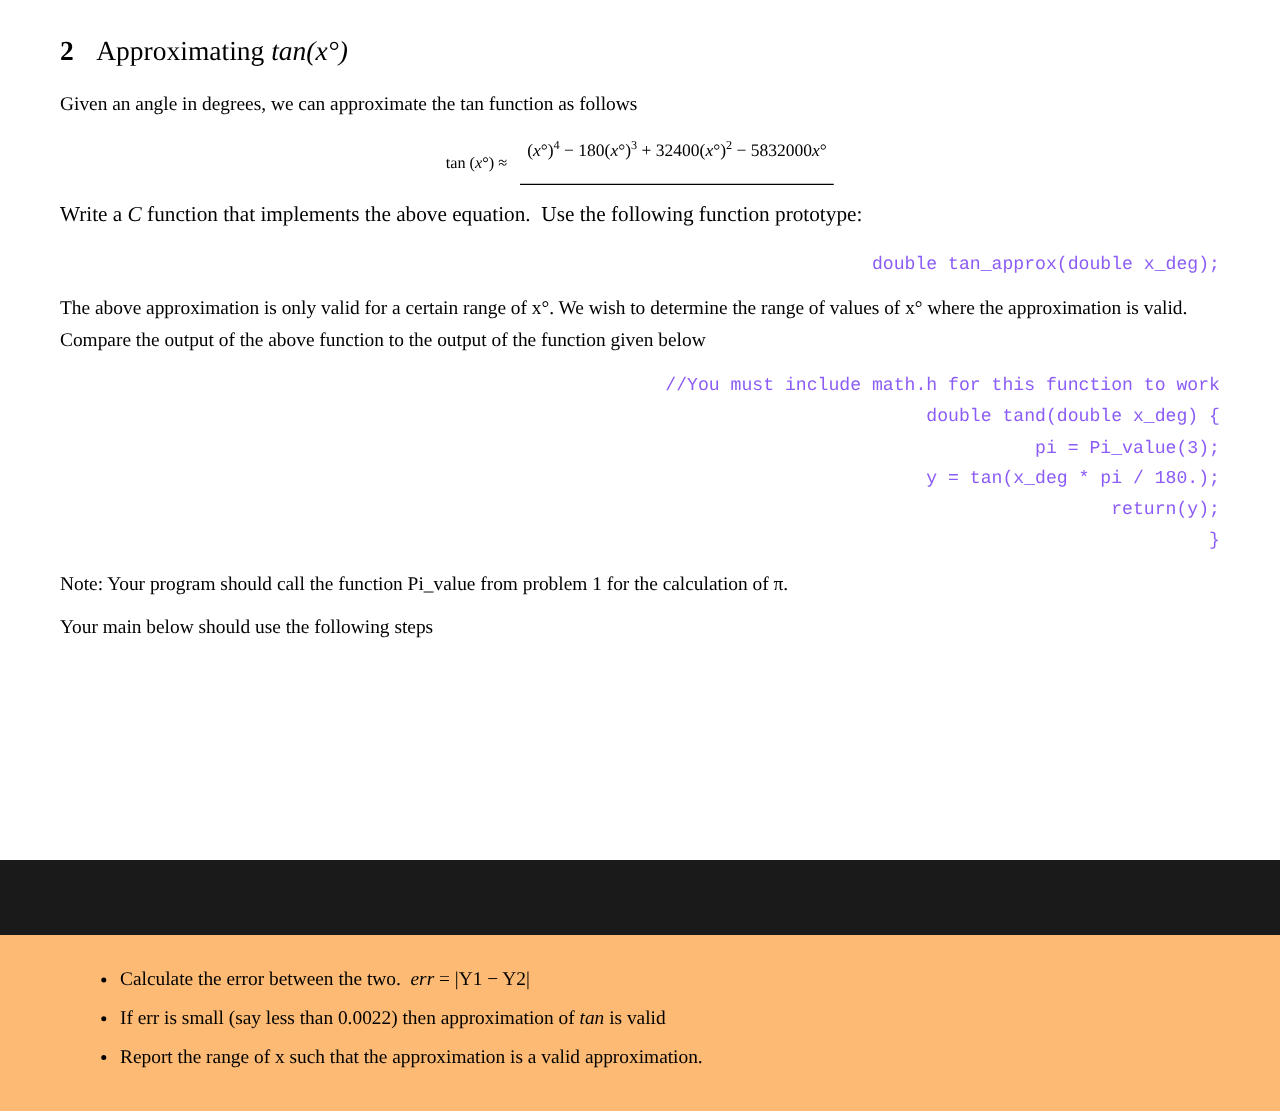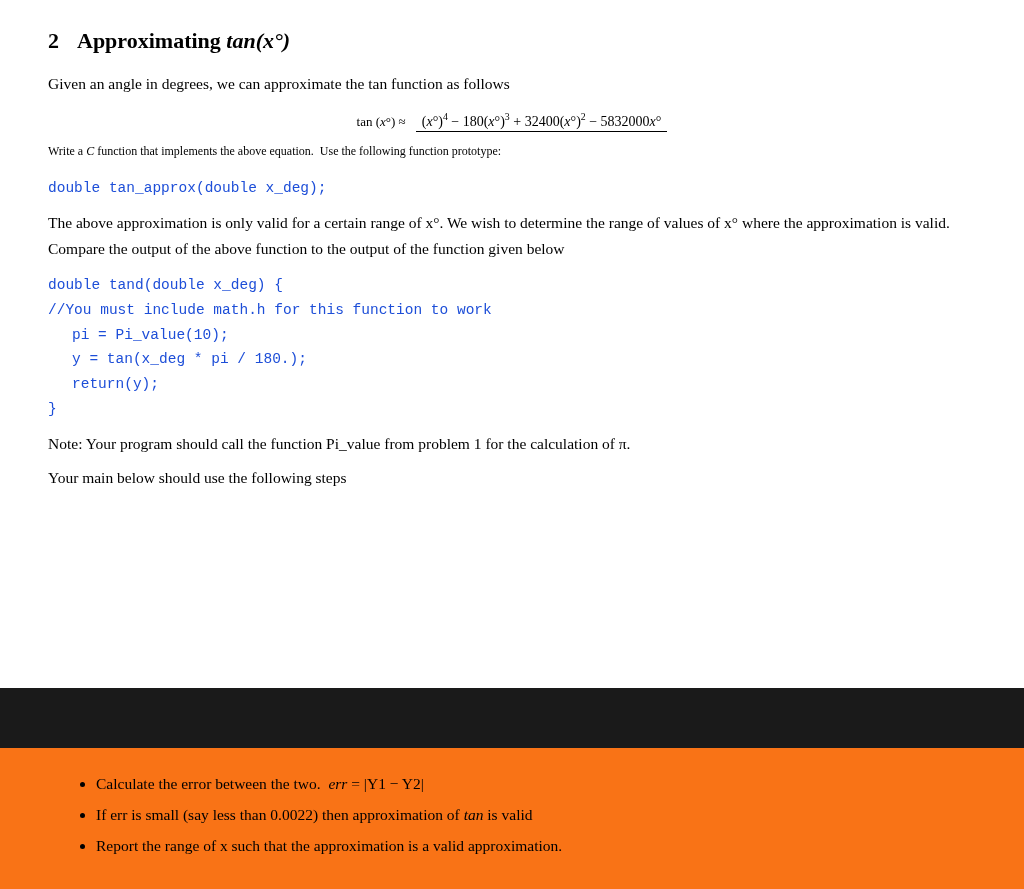--- a/index.html
+++ b/index.html
@@ -32,21 +32,21 @@
       margin-bottom: 18px;
     }
 
     .section-number {
       font-size: 22px;
       font-weight: bold;
     }
 
     .section-title {
       font-size: 22px;
-      font-weight: bold;
+      font-weight: normal;
     }
 
     .section-title .italic {
       font-style: italic;
     }
 
     .intro-text {
       margin-bottom: 14px;
       line-height: 1.6;
       font-size: 15.5px;
@@ -55,46 +55,47 @@
     .fraction {
       display: inline-flex;
       flex-direction: column;
       align-items: center;
       vertical-align: middle;
       margin-left: 4px;
     }
 
     .fraction .numerator {
       border-bottom: 1.5px solid #000;
-      padding: 0 6px 2px 6px;
+      padding: 0 6px 18px 6px;
       font-size: 14px;
     }
 
     .fraction .denominator {
       padding: 2px 6px 0 6px;
       font-size: 14px;
     }
 
     .approx-label {
       font-size: 13px;
       vertical-align: middle;
     }
 
     .write-text {
       margin-bottom: 14px;
       line-height: 1.6;
-      font-size: 12px;
+      font-size: 17px;
     }
 
     .code-block {
       font-family: "Courier New", Courier, monospace;
-      color: #1d4ed8;
+      color: #8b5cf6;
       font-size: 14.5px;
       margin: 10px 0 10px 0;
       line-height: 1.7;
+      text-align: right;
     }
 
     .code-block .indent1 {
       display: block;
       padding-left: 24px;
     }
 
     .code-line {
       display: block;
     }
@@ -133,21 +134,21 @@
     }
 
     .dark-bar {
       background: #1a1a1a;
       height: 60px;
       margin: 18px 0 0 0;
     }
 
     .content-bottom {
       padding: 20px 48px 28px 48px;
-      background: #f97316;
+      background: #fdba74;
     }
 
     .bullet-list-bottom {
       list-style: disc;
       margin-left: 48px;
     }
 
     .bullet-list-bottom li {
       font-size: 15.5px;
       line-height: 2.0;
@@ -195,23 +196,23 @@
       Write a <span class="italic-text">C</span> function that implements the above equation.&nbsp; Use the following function prototype:
     </p>
 
     <div class="code-block">
       <span class="code-line">double tan_approx(double x_deg);</span>
     </div>
 
     <p class="body-text">The above approximation is only valid for a certain range of x°.  We wish to determine the range of values of x° where the approximation is valid.  Compare the output of the above function to the output of the function given below</p>
 
     <div class="code-block">
+      <span class="code-line">//You must include math.h for this function to work</span>
       <span class="code-line">double tand(double x_deg) {</span>
-      <span class="code-line">//You must include math.h for this function to work</span>
-      <span class="indent1 code-line">pi = Pi_value(10);</span>
+      <span class="indent1 code-line">pi = Pi_value(3);</span>
       <span class="indent1 code-line">y = tan(x_deg * pi / 180.);</span>
       <span class="indent1 code-line">return(y);</span>
       <span class="code-line">}</span>
     </div>
 
     <p class="note-text">
       Note: Your program should call the function Pi_value from problem 1 for the calculation of π.
     </p>
 
     <p class="steps-text">Your main below should use the following steps</p>

